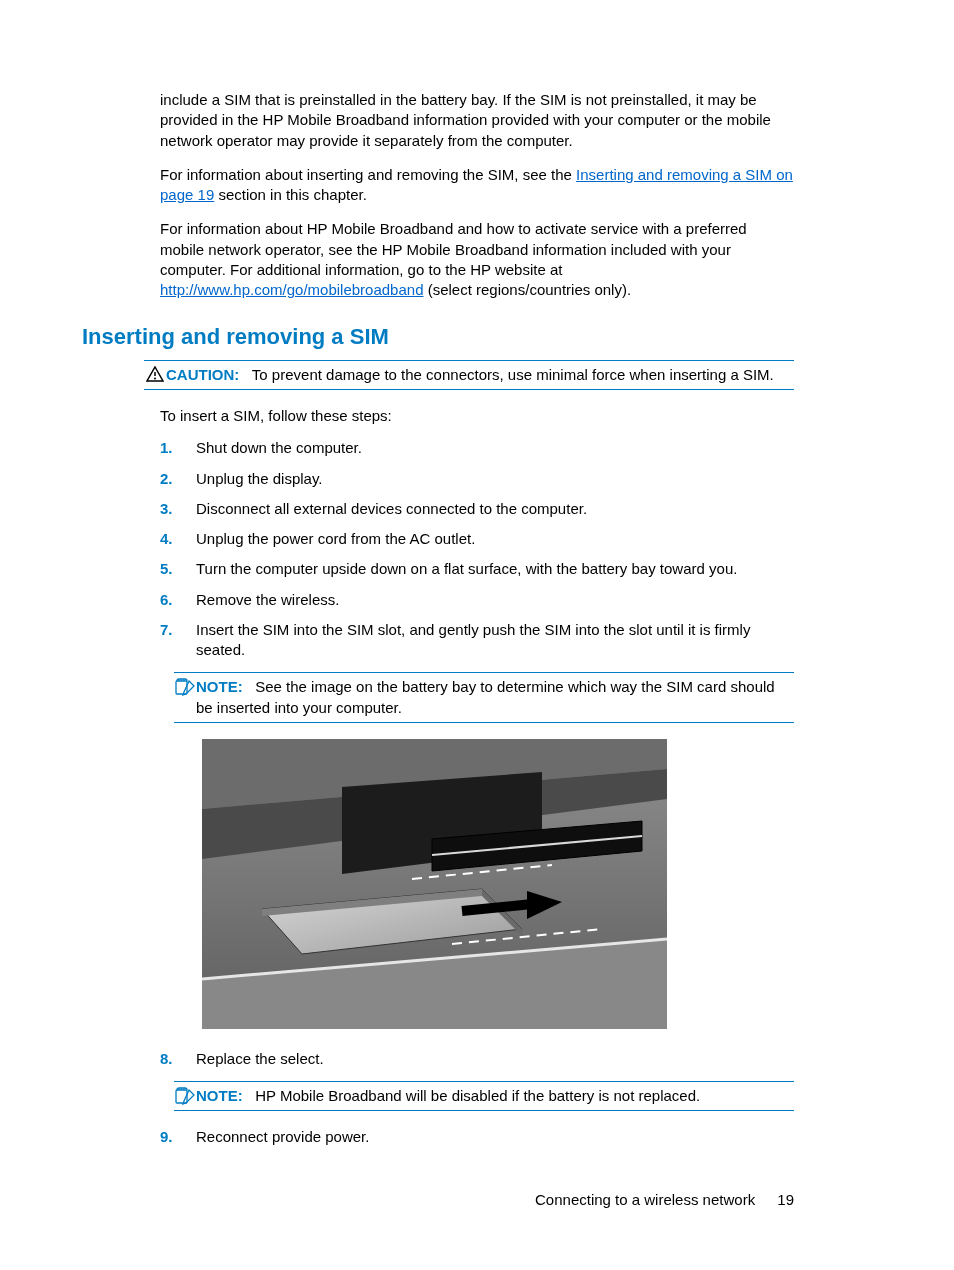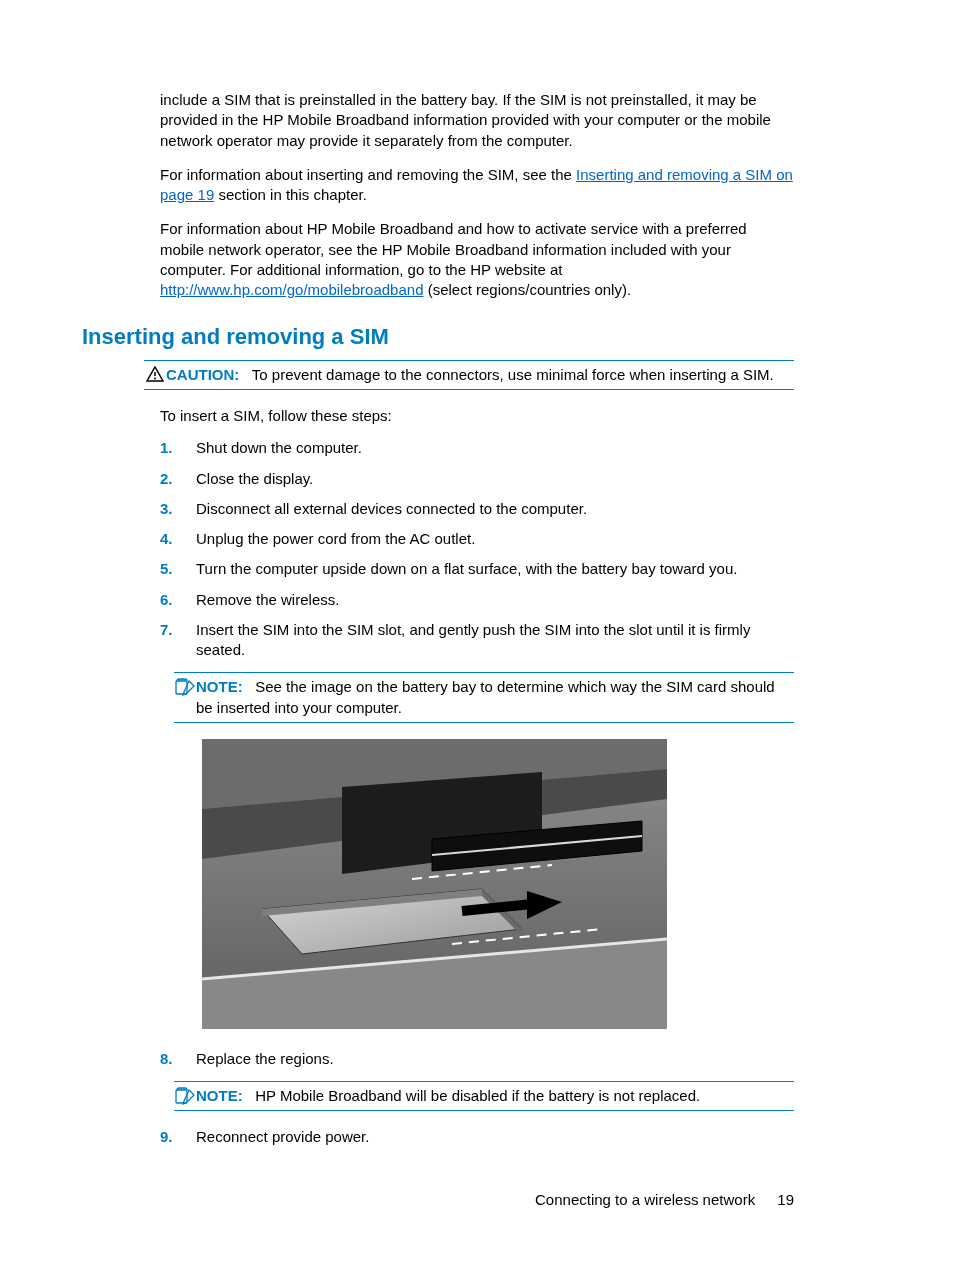--- a/index.html
+++ b/index.html
@@ -106,21 +106,21 @@
 
   <p class="steps-intro">To insert a SIM, follow these steps:</p>
 
   <ol class="steps" id="steps-a">
       <li>
         <span class="num">1.</span>
         <span>Shut down the computer.</span>
       </li>
       <li>
         <span class="num">2.</span>
-        <span>Close the display.</span>
+        <span>Unplug the display.</span>
       </li>
       <li>
         <span class="num">3.</span>
         <span>Disconnect all external devices connected to the computer.</span>
       </li>
       <li>
         <span class="num">4.</span>
         <span>Unplug the power cord from the AC outlet.</span>
       </li>
       <li>
@@ -187,21 +187,21 @@
       <polygon points="325,152 360,163 325,180" fill="#000"></polygon>
 
       <polygon points="0,240 465,200 465,290 0,290" fill="#888"></polygon>
       <line x1="0" y1="240" x2="465" y2="200" stroke="#e6e6e6" stroke-width="3"></line>
     </svg>
   </div>
 
   <ol class="steps" id="steps-b">
       <li>
         <span class="num">8.</span>
-        <span>Replace the regions.</span>
+        <span>Replace the select.</span>
       </li>
     </ol>
 
   <div class="admon indent2">
     <span class="icon">
       <svg width="20" height="18" viewBox="0 0 20 18">
         <rect x="1" y="3" width="11" height="13" rx="1" fill="none" stroke="#007cc3" stroke-width="1.3"></rect>
         <path d="M2 3 Q2 1 4 1 L10 1 Q12 1 12 3" fill="none" stroke="#007cc3" stroke-width="1.3"></path>
         <circle cx="4" cy="2" r="0.8" fill="#007cc3"></circle>
           <circle cx="6.5" cy="2" r="0.8" fill="#007cc3"></circle>

